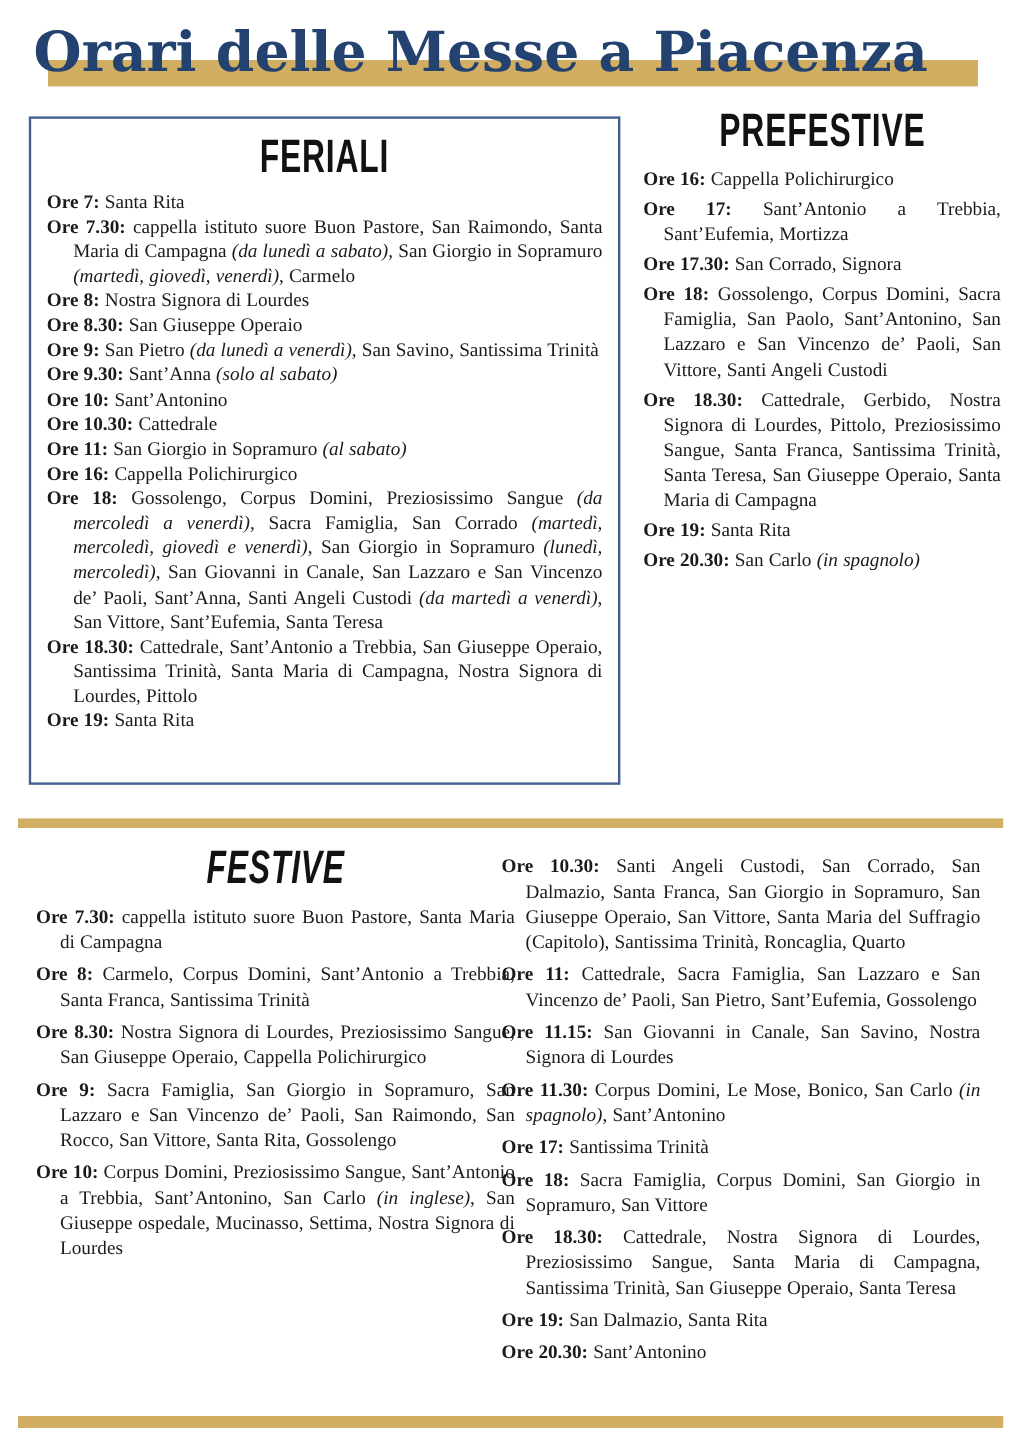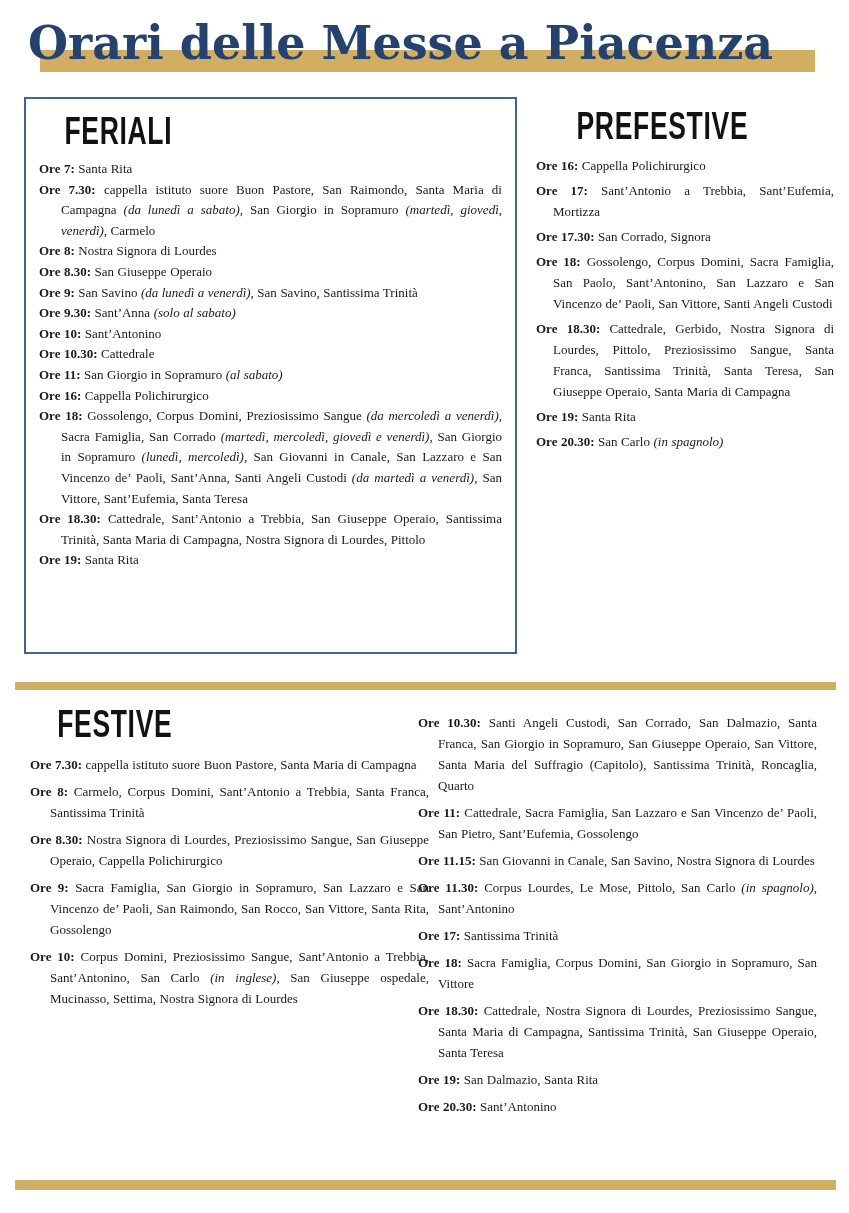--- a/index.html
+++ b/index.html
@@ -17,67 +17,67 @@
   }
   
   .gold-top{position:absolute;left:40px;top:50px;width:775px;height:22px;background:var(--gold);}
   .page-title{
     position:absolute;left:28px;top:18px;margin:0;
     font-family:"DejaVu Serif",serif;font-weight:bold;font-size:46px;line-height:1.1;
     color:var(--title-blue);white-space:nowrap;
   }
   
   .sec-heading{
-    margin:0;color:var(--heading-black);
+    margin:0;text-align:center;color:var(--heading-black);
     font-family:"Liberation Sans",sans-serif;font-weight:bold;font-size:39px;line-height:1;
   }
   .condensed{display:inline-block;transform:scaleX(0.68);transform-origin:center;letter-spacing:1px;white-space:nowrap;}
   
   .entry{
     margin:0;padding-left:22px;text-indent:-22px;
-    font-size:13px;line-height:20.6px;text-align:justify;
+    font-size:16px;line-height:20.6px;text-align:justify;
     hyphens:auto;-webkit-hyphens:auto;word-spacing:0.02em;
   }
   .entry b{font-weight:bold;}
   .entry i{font-style:italic;}
   
   .feriali-box{
     position:absolute;left:24px;top:97px;width:493px;height:557px;
     border:2px solid var(--border-blue);padding:10px 13px 0 13px;overflow:hidden;
   }
   .feriali-box .sec-heading{margin:2px 0 9px 0;}
   
-  .prefestive{position:absolute;left:536px;top:106px;width:298px;}
+  .prefestive{position:absolute;left:536px;top:90px;width:298px;}
   .prefestive .sec-heading{margin:0 0 10px 0;}
   .prefestive .entry{margin-bottom:4px;padding-left:17px;text-indent:-17px;line-height:21px;}
   
   .gold-divider{position:absolute;left:15px;top:682px;width:821px;height:8px;background:var(--gold);}
   .gold-bottom{position:absolute;left:15px;top:1180px;width:821px;height:10px;background:var(--gold);}
   
   .festive-left{position:absolute;left:30px;top:704px;width:399px;}
-  .festive-left .sec-heading{margin:0 0 11px 0;}
+  .festive-left .sec-heading{margin:0 0 11px 0;font-style:italic;}
   .festive-right{position:absolute;left:418px;top:712px;width:399px;}
   .festive .entry,.festive-left .entry,.festive-right .entry{margin-bottom:6px;line-height:21px;padding-left:20px;text-indent:-20px;}
 </style>
 </head>
 <body>
 
 <div class="page">
 
   <div class="gold-top"></div>
   <h1 class="page-title">Orari delle Messe a Piacenza</h1>
 
   <section class="feriali-box">
     <h2 class="sec-heading"><span class="condensed">FERIALI</span></h2>
     <div id="feriali-entries">
         <p class="entry"><b>Ore 7:</b><span> Santa Rita</span></p>
         <p class="entry"><b>Ore 7.30:</b><span> cappella istituto suore Buon Pastore, San Raimondo, Santa Maria di Campagna </span><i>(da lunedì a sabato)</i><span>, San Giorgio in Sopramuro </span><i>(martedì, giovedì, venerdì)</i><span>, Carmelo</span></p>
         <p class="entry"><b>Ore 8:</b><span> Nostra Signora di Lourdes</span></p>
         <p class="entry"><b>Ore 8.30:</b><span> San Giuseppe Operaio</span></p>
-        <p class="entry"><b>Ore 9:</b><span> San Savino </span><i>(da lunedì a venerdì)</i><span>, San Savino, Santissima Trinità</span></p>
+        <p class="entry"><b>Ore 9:</b><span> San Pietro </span><i>(da lunedì a venerdì)</i><span>, San Savino, Santissima Trinità</span></p>
         <p class="entry"><b>Ore 9.30:</b><span> Sant’Anna </span><i>(solo al sabato)</i></p>
         <p class="entry"><b>Ore 10:</b><span> Sant’Antonino</span></p>
         <p class="entry"><b>Ore 10.30:</b><span> Cattedrale</span></p>
         <p class="entry"><b>Ore 11:</b><span> San Giorgio in Sopramuro </span><i>(al sabato)</i></p>
         <p class="entry"><b>Ore 16:</b><span> Cappella Polichirurgico</span></p>
         <p class="entry"><b>Ore 18:</b><span> Gossolengo, Corpus Domini, Preziosissimo Sangue </span><i>(da mercoledì a venerdì)</i><span>, Sacra Famiglia, San Corrado </span><i>(martedì, mercoledì, giovedì e venerdì)</i><span>, San Giorgio in Sopramuro </span><i>(lunedì, mercoledì)</i><span>, San Giovanni in Canale, San Lazzaro e San Vincenzo de’ Paoli, Sant’Anna, Santi Angeli Custodi </span><i>(da martedì a venerdì)</i><span>, San Vittore, Sant’Eufemia, Santa Teresa</span></p>
         <p class="entry"><b>Ore 18.30:</b><span> Cattedrale, Sant’Antonio a Trebbia, San Giuseppe Operaio, Santissima Trinità, Santa Maria di Campagna, Nostra Signora di Lourdes, Pittolo</span></p>
         <p class="entry"><b>Ore 19:</b><span> Santa Rita</span></p>
       </div>
   </section>
@@ -106,21 +106,21 @@
         <p class="entry"><b>Ore 9:</b><span> Sacra Famiglia, San Giorgio in Sopramuro, San Lazzaro e San Vincenzo de’ Paoli, San Raimondo, San Rocco, San Vittore, Santa Rita, Gossolengo</span></p>
         <p class="entry"><b>Ore 10:</b><span> Corpus Domini, Preziosissimo Sangue, Sant’Antonio a Trebbia, Sant’Antonino, San Carlo </span><i>(in inglese)</i><span>, San Giuseppe ospedale, Mucinasso, Settima, Nostra Signora di Lourdes</span></p>
       </div>
   </section>
 
   <section class="festive-right">
     <div id="festive-right-entries">
         <p class="entry"><b>Ore 10.30:</b><span> Santi Angeli Custodi, San Corrado, San Dalmazio, Santa Franca, San Giorgio in Sopramuro, San Giuseppe Operaio, San Vittore, Santa Maria del Suffragio (Capitolo), Santissima Trinità, Roncaglia, Quarto</span></p>
         <p class="entry"><b>Ore 11:</b><span> Cattedrale, Sacra Famiglia, San Lazzaro e San Vincenzo de’ Paoli, San Pietro, Sant’Eufemia, Gossolengo</span></p>
         <p class="entry"><b>Ore 11.15:</b><span> San Giovanni in Canale, San Savino, Nostra Signora di Lourdes</span></p>
-        <p class="entry"><b>Ore 11.30:</b><span> Corpus Lourdes, Le Mose, Pittolo, San Carlo </span><i>(in spagnolo)</i><span>, Sant’Antonino</span></p>
+        <p class="entry"><b>Ore 11.30:</b><span> Corpus Domini, Le Mose, Bonico, San Carlo </span><i>(in spagnolo)</i><span>, Sant’Antonino</span></p>
         <p class="entry"><b>Ore 17:</b><span> Santissima Trinità</span></p>
         <p class="entry"><b>Ore 18:</b><span> Sacra Famiglia, Corpus Domini, San Giorgio in Sopramuro, San Vittore</span></p>
         <p class="entry"><b>Ore 18.30:</b><span> Cattedrale, Nostra Signora di Lourdes, Preziosissimo Sangue, Santa Maria di Campagna, Santissima Trinità, San Giuseppe Operaio, Santa Teresa</span></p>
         <p class="entry"><b>Ore 19:</b><span> San Dalmazio, Santa Rita</span></p>
         <p class="entry"><b>Ore 20.30:</b><span> Sant’Antonino</span></p>
       </div>
   </section>
 
   <div class="gold-bottom"></div>
 

